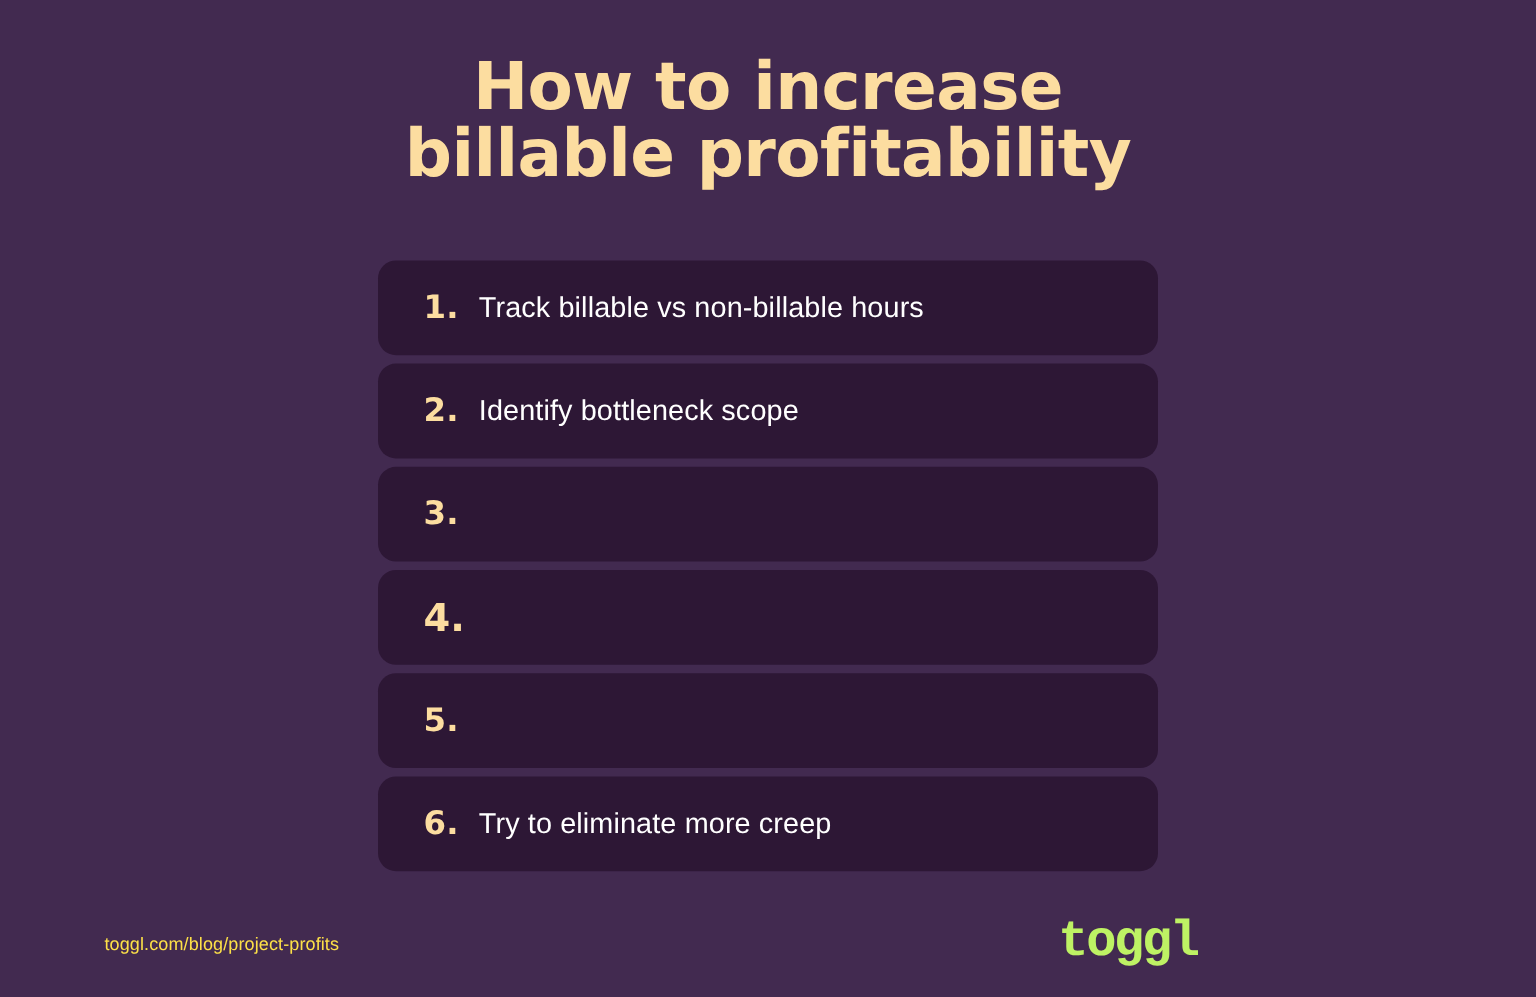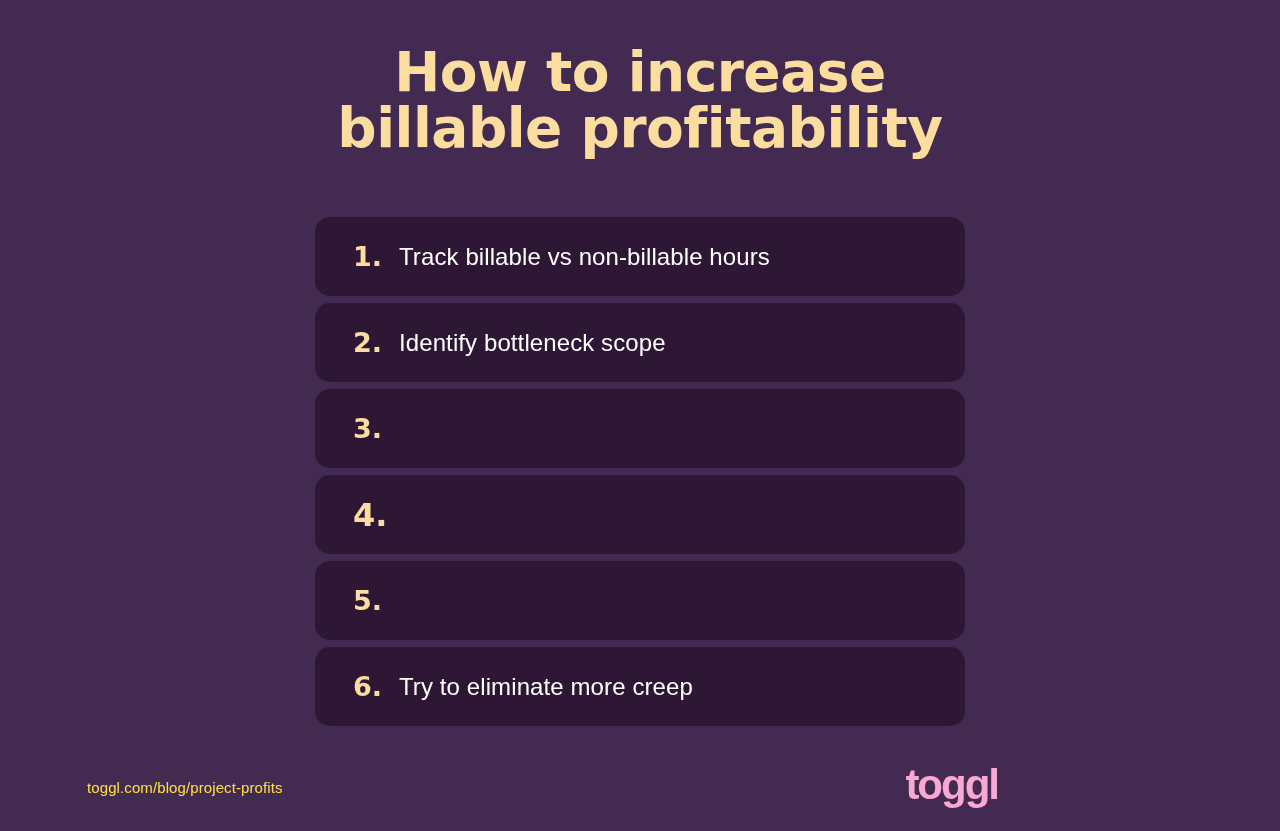--- a/index.html
+++ b/index.html
@@ -100,22 +100,22 @@
     font-size: 15px;
     letter-spacing: 0.1px;
     white-space: nowrap;
     margin-left: 35px;
   }
 
   .logo {
     position: absolute;
     right: 42px;
     top: 762px;
-    color: #f9a8d4;
-    font-family: Liberation Sans, sans-serif;
+    color: #bef264;
+    font-family: Liberation Mono, monospace;
     font-size: 42px;
     font-weight: bold;
     letter-spacing: -2.0px;
     line-height: 46px;
     white-space: nowrap;
   }
 </style>
 </head>
 <body>
 

